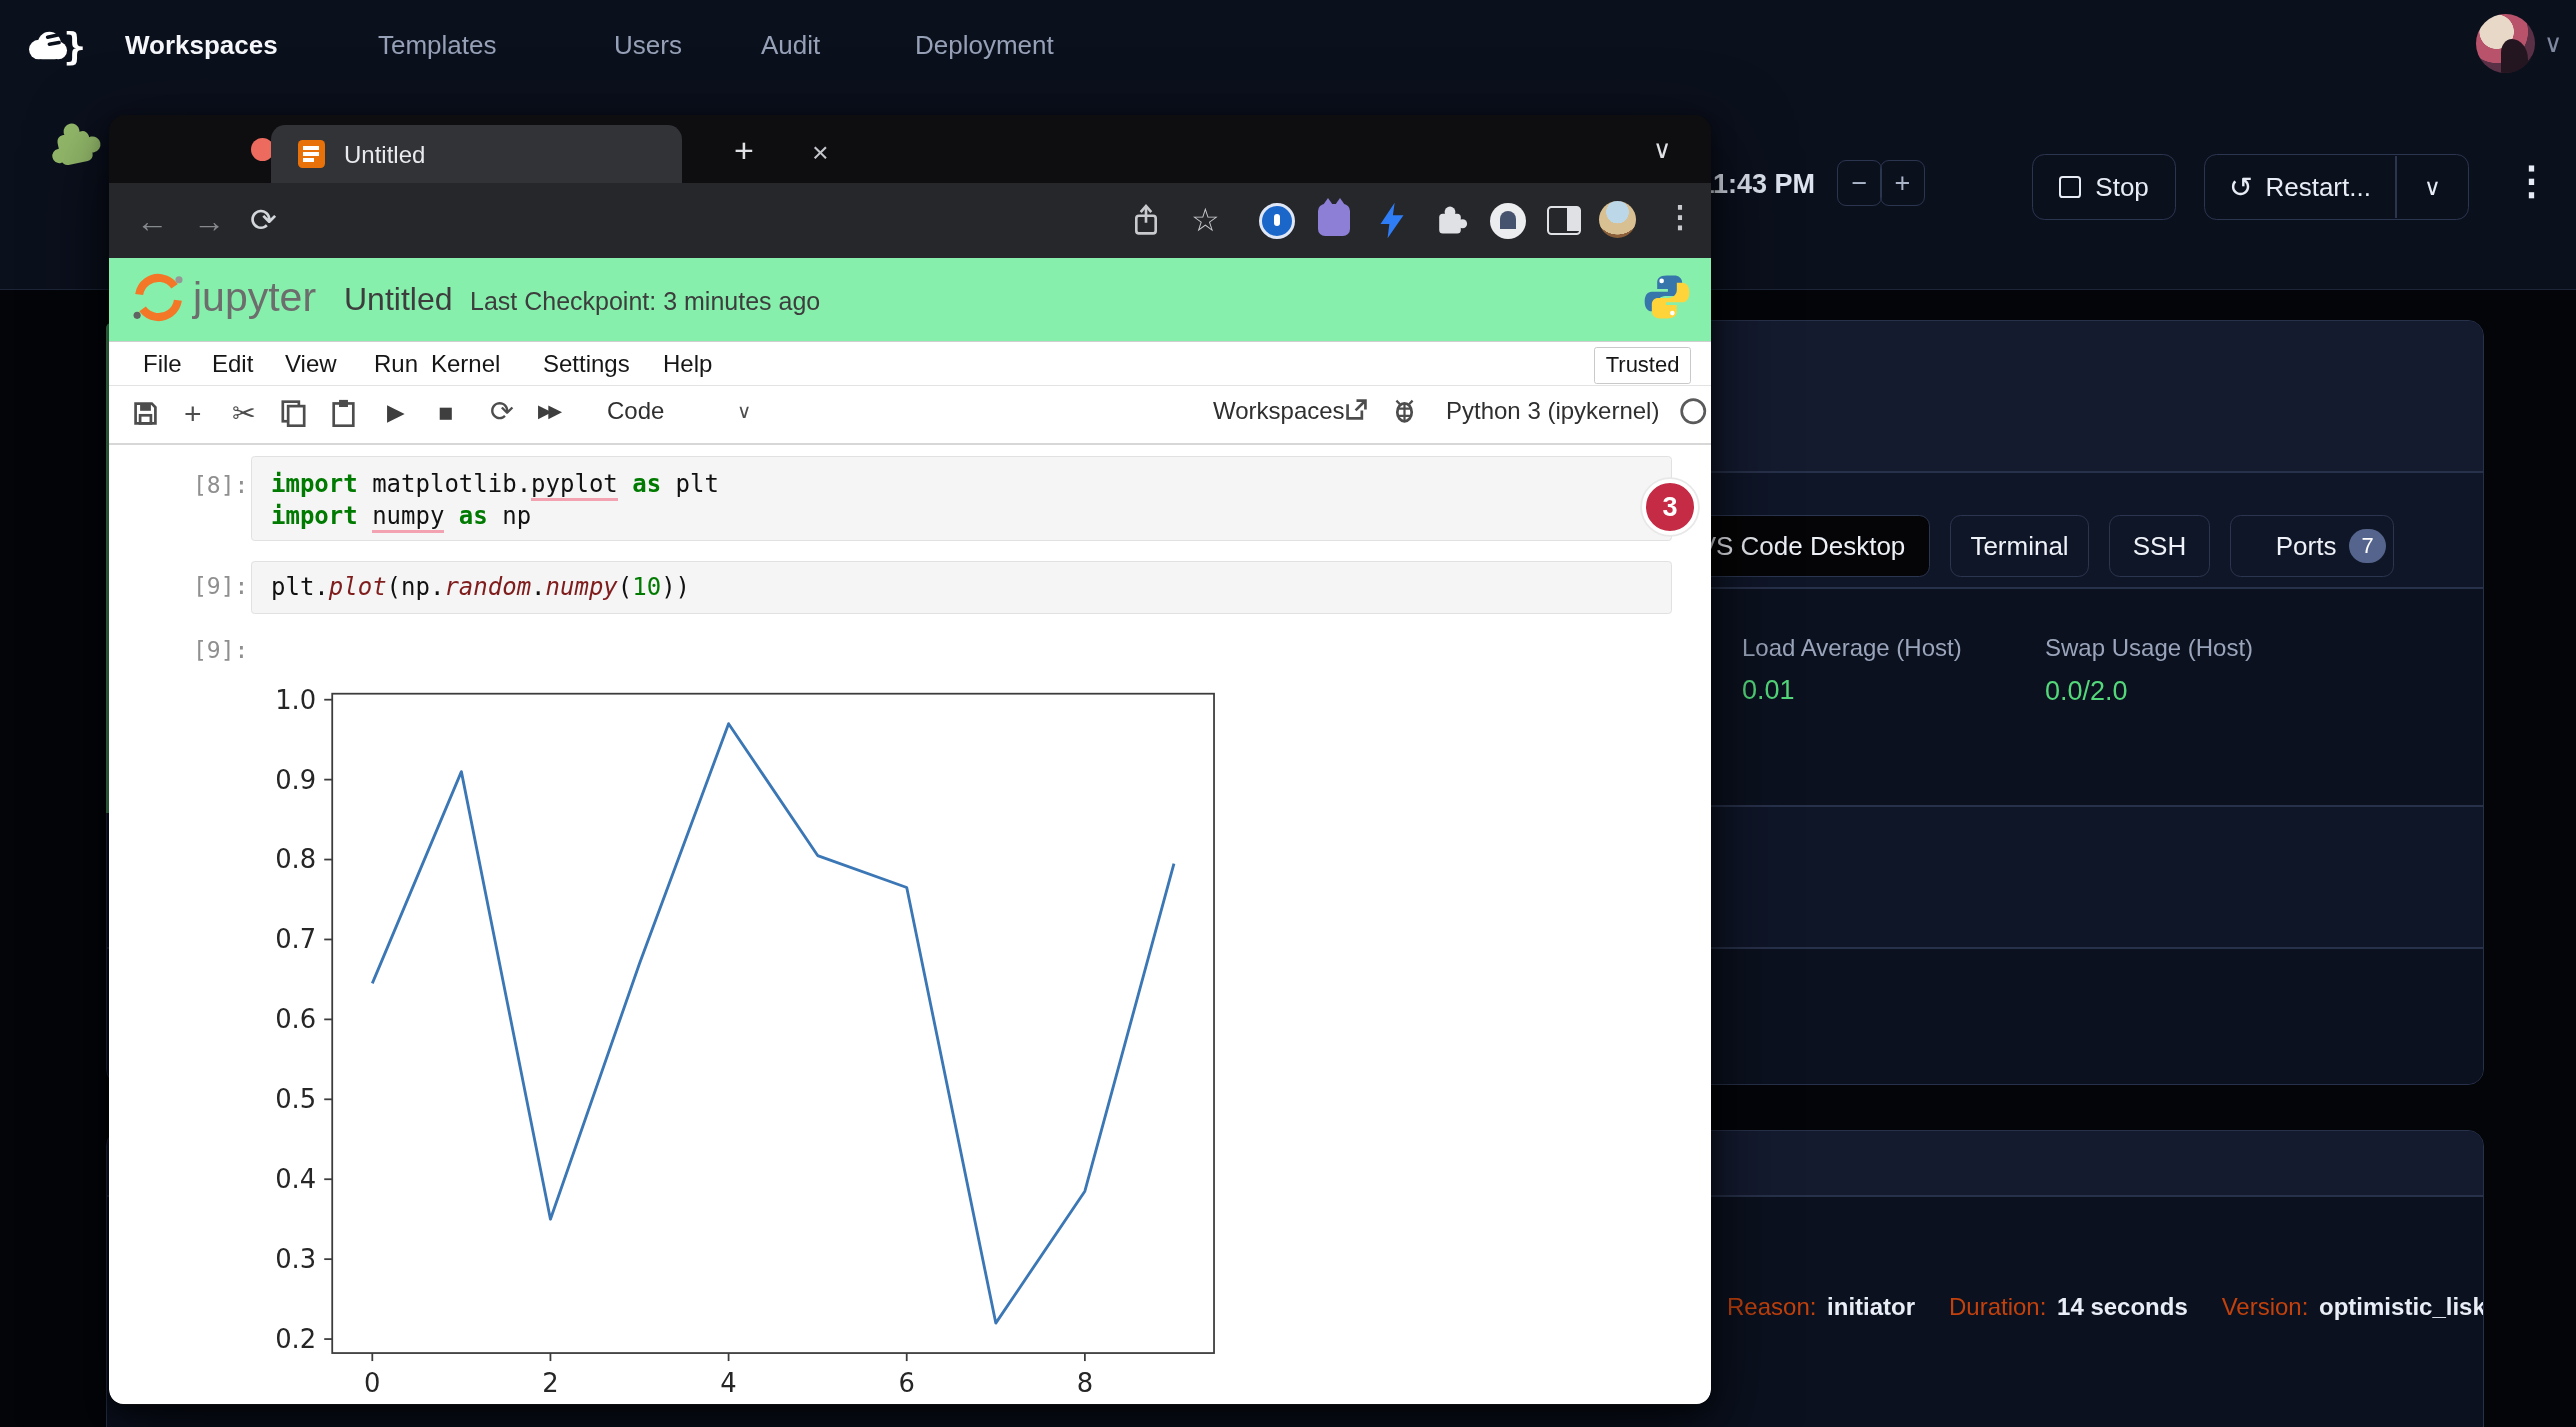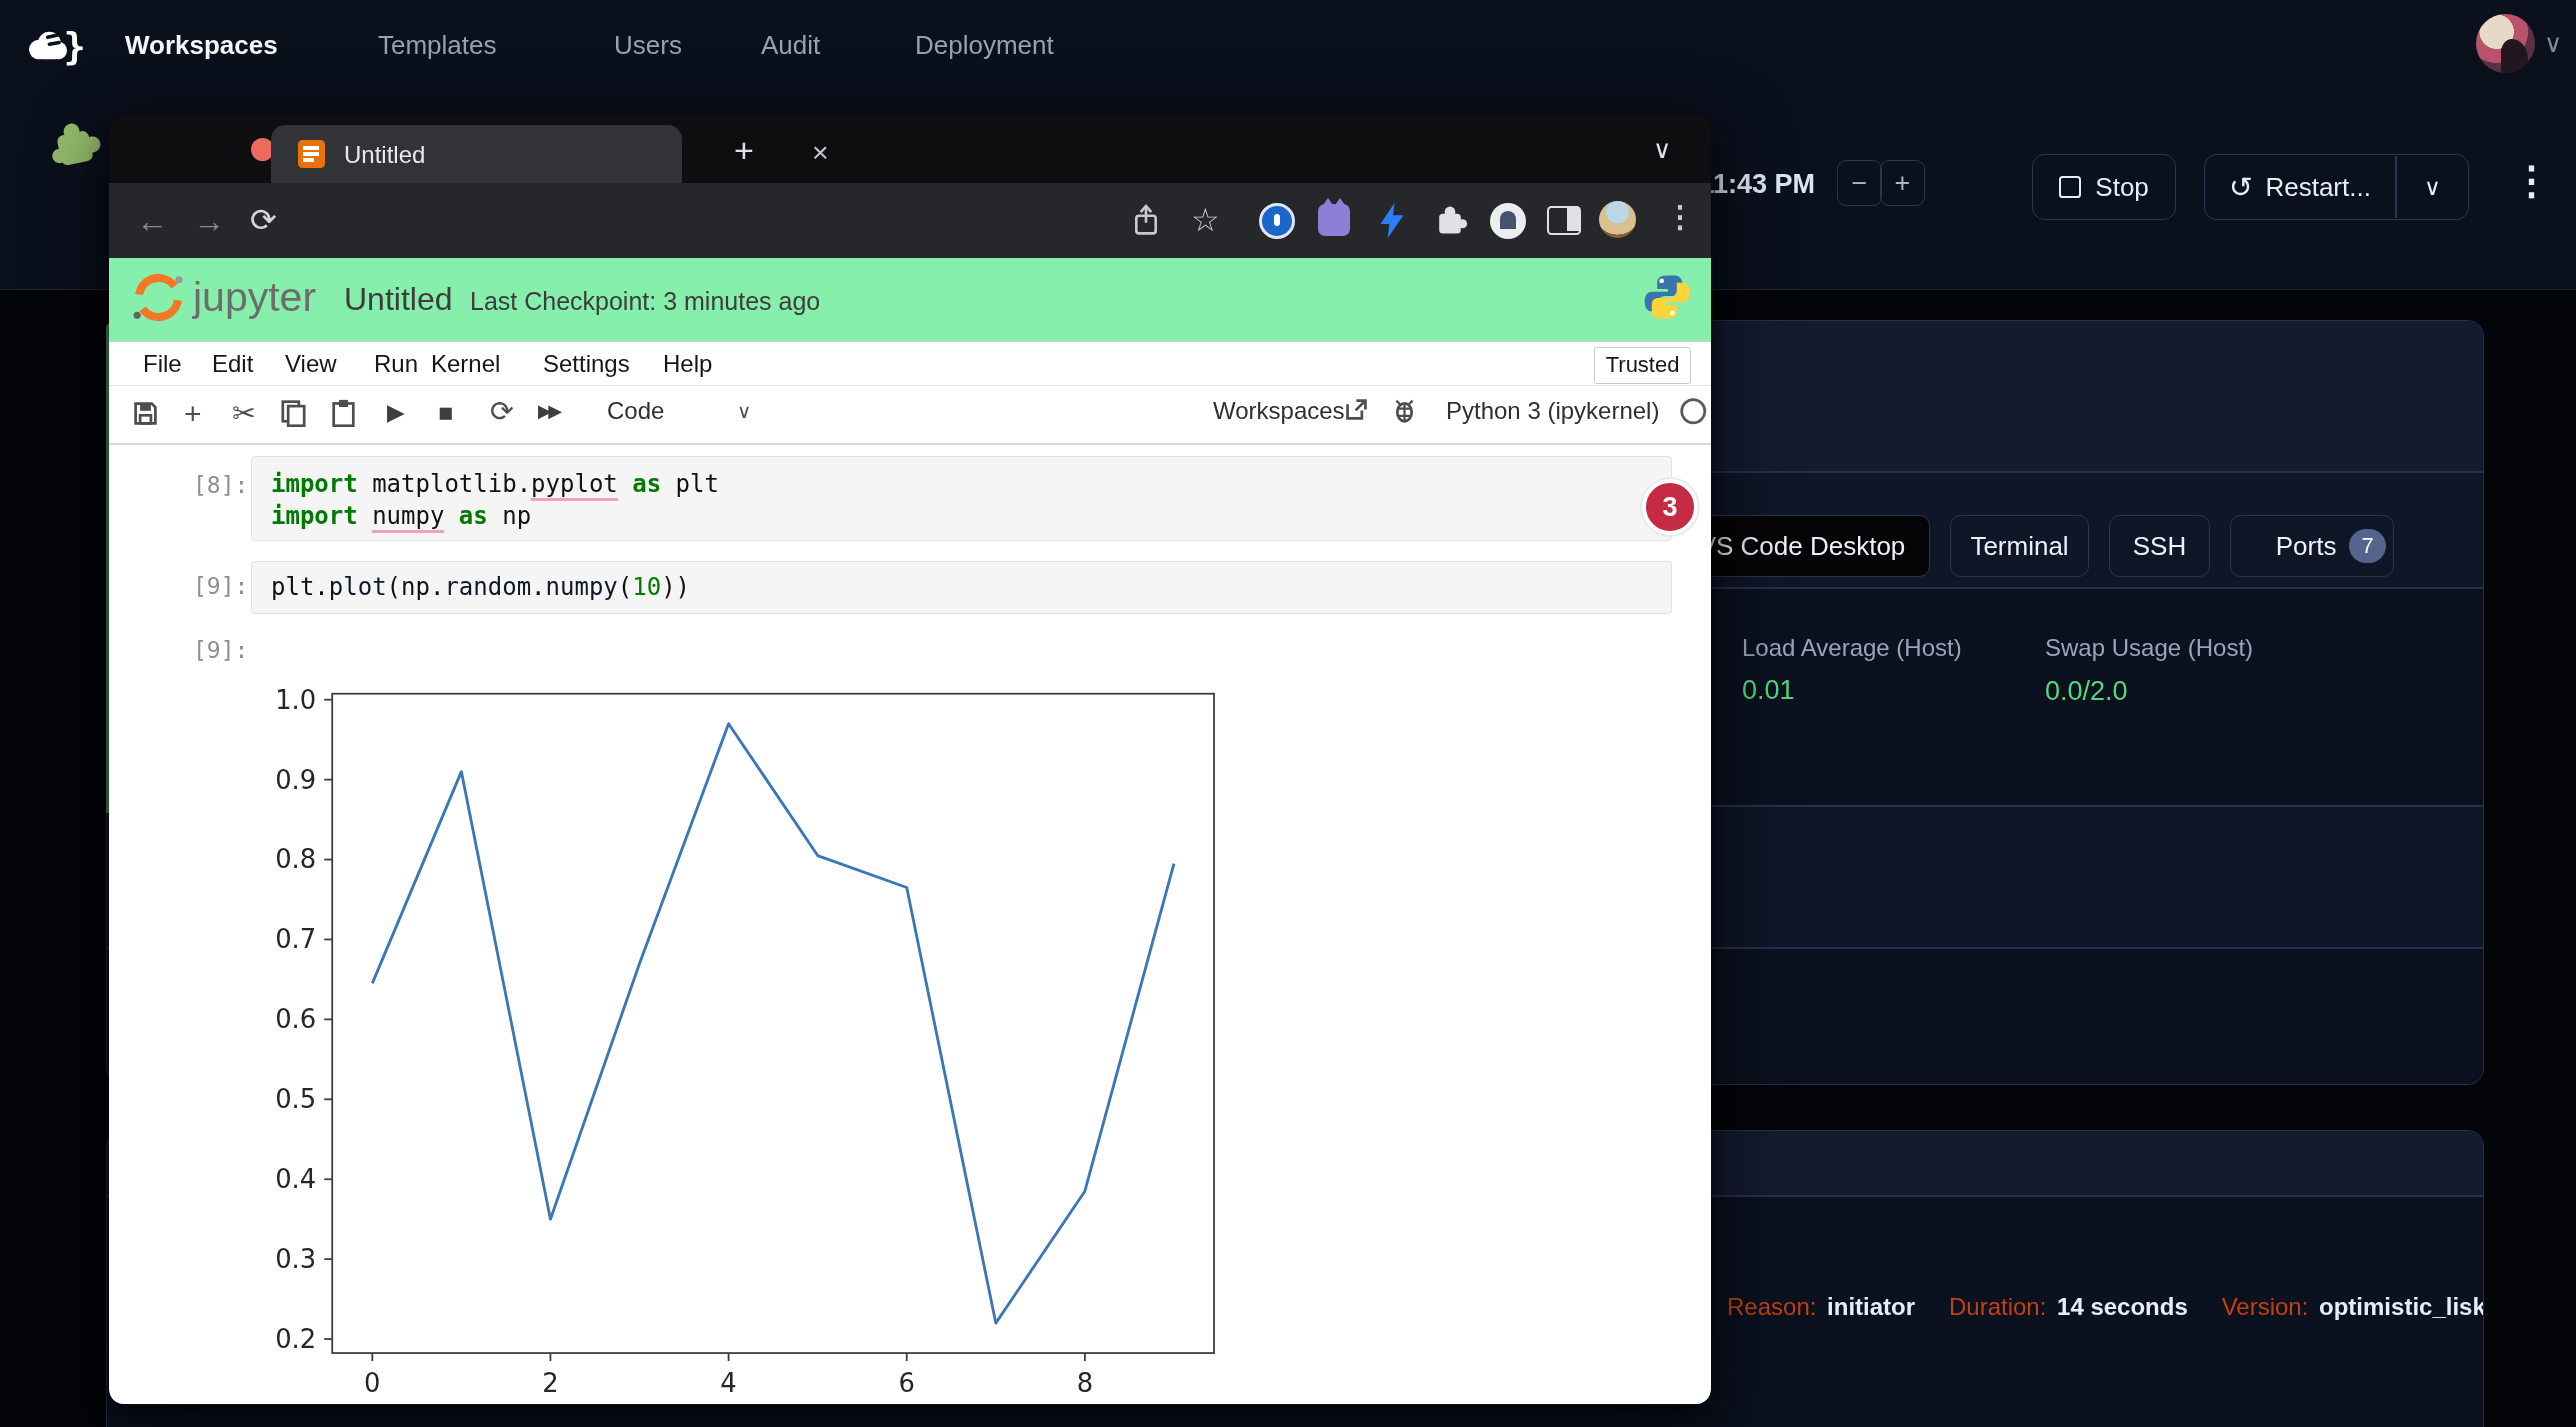--- a/index.html
+++ b/index.html
@@ -41,21 +41,21 @@
   .pill{left:198px;top:75px;width:815px;height:57px;background:#3a3b40;border-radius:28.5px;}
   .chrome-ic{color:#c8cace;font-size:28.5px;}
 
   
   .page{left:0;top:143px;width:1602px;height:1146px;background:#ffffff;border-radius:0 0 14.2px 14.2px;overflow:hidden;}
   .jp-menu-item{font-size:24px;color:#161616;}
   .jp-tb-ic{color:#4d4d4d;font-size:25px;}
   .cellbox{background:#f5f5f5;border:1.8px solid #e1e1e1;border-radius:3.6px;box-sizing:border-box;}
   .codeline{font-family:"DejaVu Sans Mono",monospace;font-size:24px;line-height:32px;white-space:pre;color:#111;}
   .tk-kw{color:#007a00;font-weight:bold;}
-  .tk-fn{color:#0f172a;}
+  .tk-fn{color:#7f1d1d;font-style:italic;}
   .tk-num{color:#007a00;}
   .tk-u{border-bottom:3.6px solid #f2a2b0;}
   .prompt{font-family:"DejaVu Sans Mono",monospace;font-size:23px;color:#8f8f8f;}
 </style>
 </head>
 <body>
 
 <div id="root">
 
   <div class="abs band">

